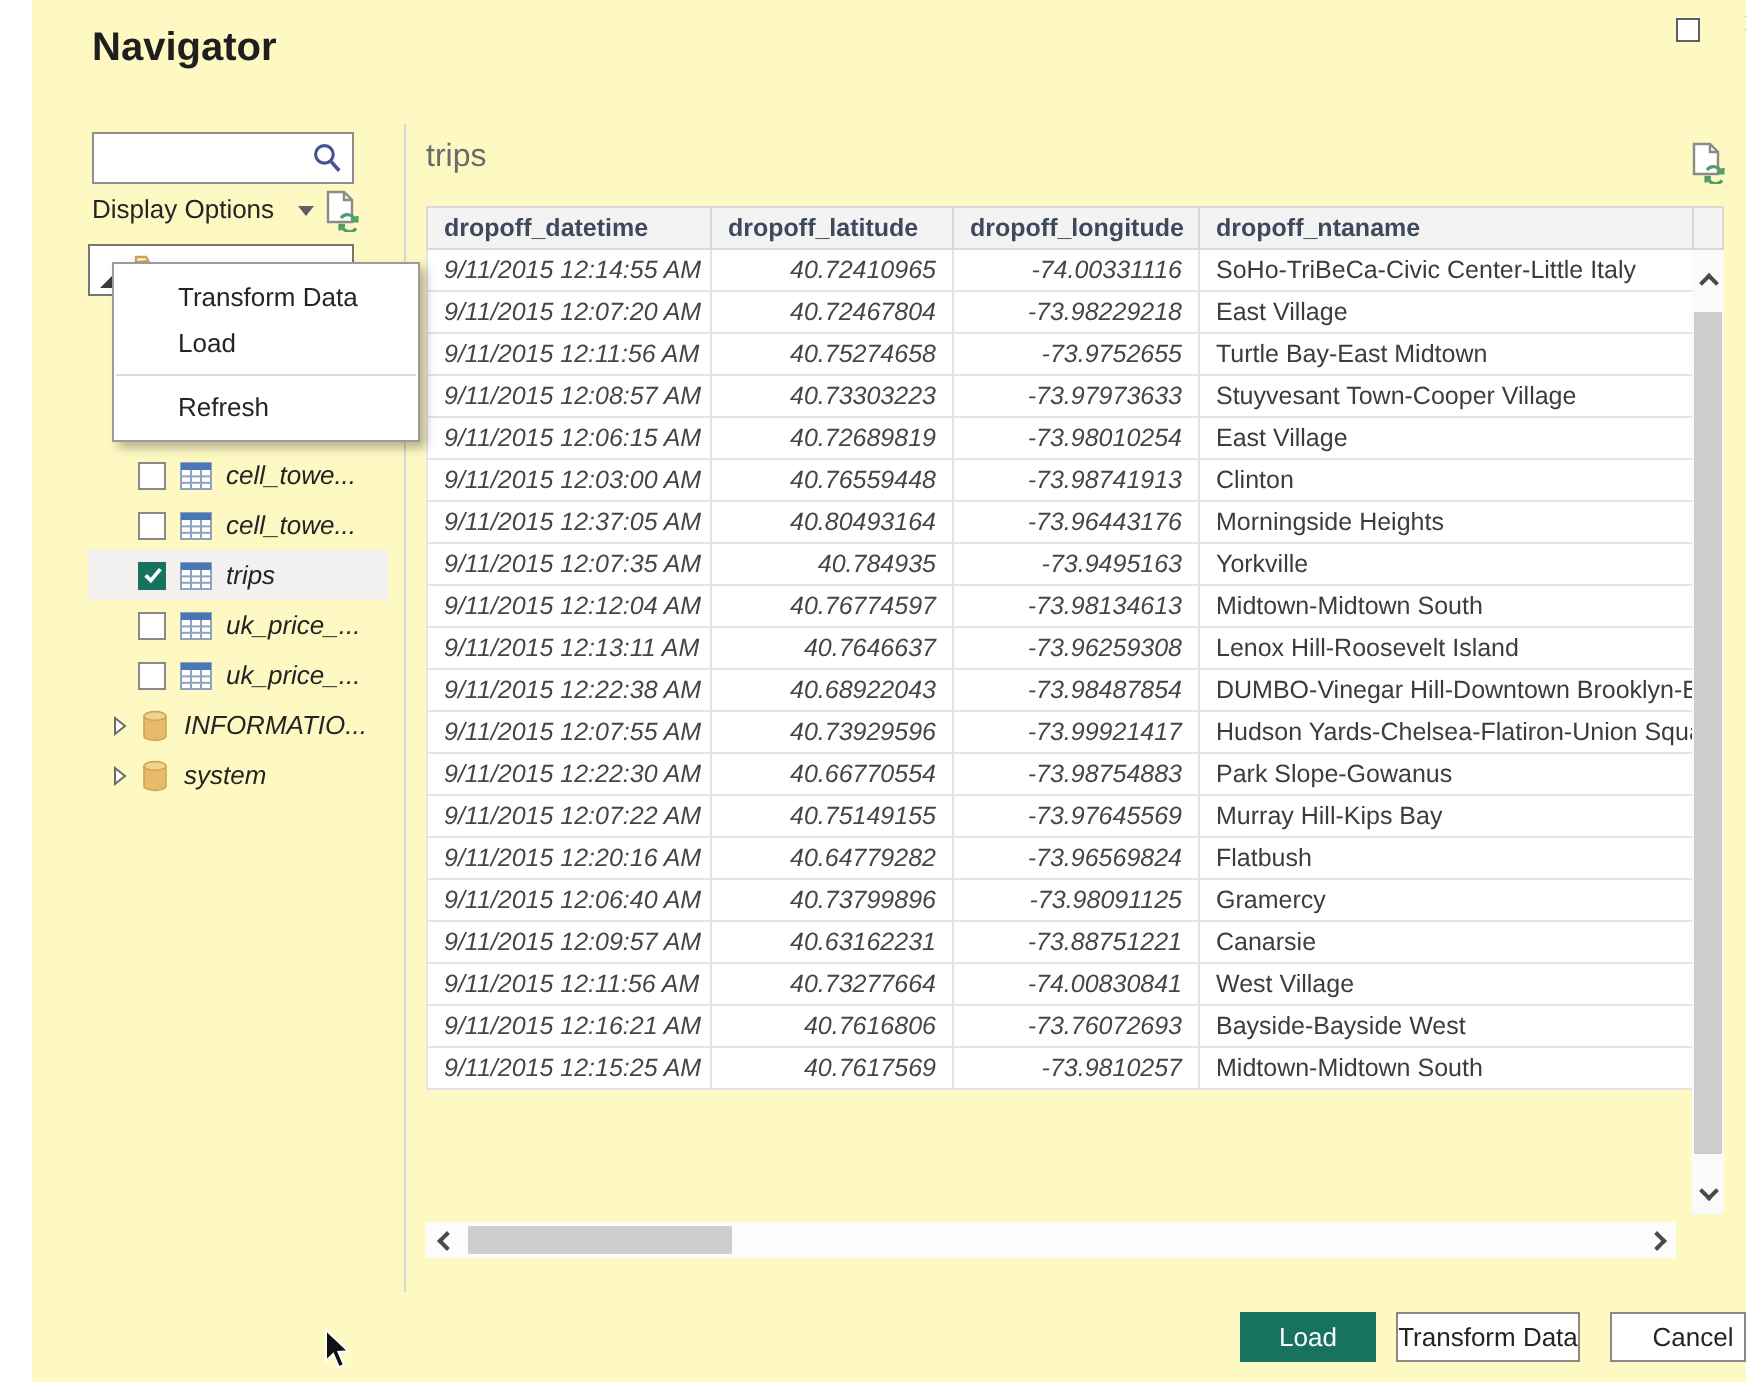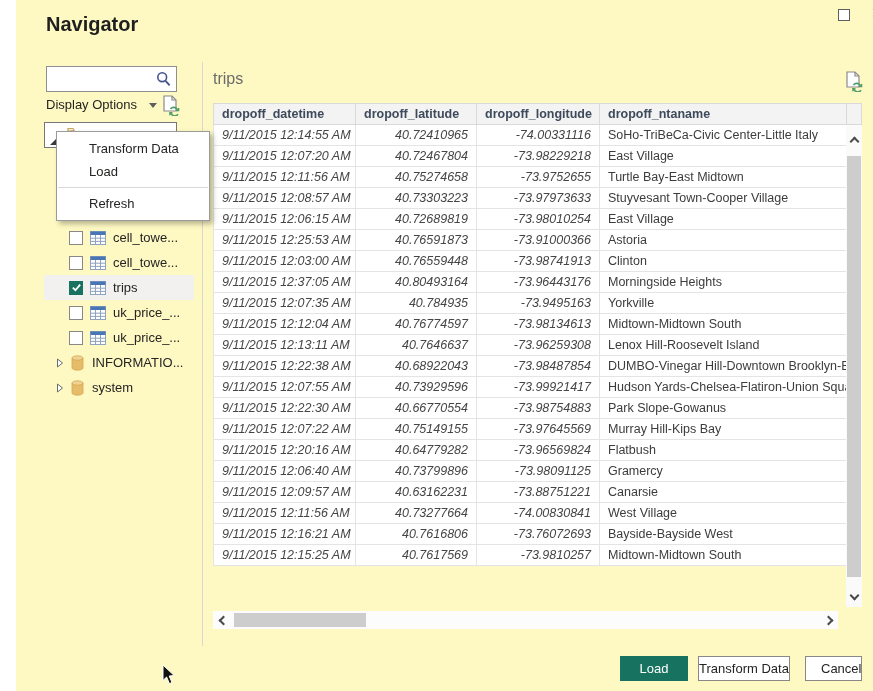--- a/index.html
+++ b/index.html
@@ -19,21 +19,21 @@
   .disp-row { position:absolute; left:30px; top:97px; width:140px; height:20px; font-size:13px; color:#252423; }
   .disp-label { cursor:pointer; display:inline-block; }
   .caret { display:inline-block; width:0; height:0; border-left:4px solid transparent; border-right:4px solid transparent; border-top:5px solid #5f5f5f; margin-left:8px; vertical-align:middle; }
   .doc-refresh-left { position:absolute; left:146px; top:95px; cursor:pointer; }
 
   .root-node { position:absolute; left:28px; top:122px; width:133px; height:26px; border:1px solid #767676; background:#fff; }
   .root-expander { position:absolute; left:4px; top:9px; }
   .root-folder { position:absolute; left:22px; top:4px; }
 
   .tree { position:absolute; left:28px; top:200px; width:150px; }
-  .tree-row { position:relative; height:25px; display:flex; align-items:center; font-size:13px; color:#252423; cursor:pointer; }
+  .tree-row { position:relative; height:25px; display:flex; align-items:center; font-size:13px; color:#252423; cursor:pointer;font-style:italic; }
   .tree-row.selected { background:#f2f1f0; }
   .tree-row .cb { width:14px; height:14px; border:1px solid #8a8886; background:#fff; margin-left:25px; margin-right:7px; flex:0 0 auto; display:flex; align-items:center; justify-content:center; }
   .tree-row .cb.checked { background:#17735F; border-color:#17735F; }
   .tree-row .ticon { flex:0 0 auto; margin-right:7px; }
   .tree-row .expander { width:10px; margin-left:11px; margin-right:6px; flex:0 0 auto; }
   .tree-row .dbicon { flex:0 0 auto; margin-right:8px; }
   .tlabel { white-space:nowrap; overflow:hidden; }
 
   .vdivider { position:absolute; left:186px; top:62px; width:1px; height:584px; background:#d6d6d6; }
 
@@ -69,21 +69,21 @@
   .vscroll .arrow-btn.top { top:6px; }
   .vscroll .arrow-btn.bottom { bottom:2px; }
   .hscroll .arrow-btn { width:20px; height:18px; }
   .hscroll .arrow-btn.lft { left:0; }
   .hscroll .arrow-btn.rgt { right:0; }
 
   
   .btn { position:absolute; top:656px; height:25px; font-size:13px; font-family:inherit; cursor:pointer; }
   .btn-load { left:604px; width:68px; background:#17735F; color:#fff; border:1px solid #17735F; }
   .btn-transform { left:682px; width:92px; background:#fff; color:#252423; border:1px solid #8a8886; }
-  .btn-cancel { left:789px; width:57px; background:#fff; color:#252423; border:1px solid #8a8886;padding-left:15px; }
+  .btn-cancel { left:789px; width:68px; background:#fff; color:#252423; border:1px solid #8a8886;padding-left:15px; }
 
   .mouse-cursor { position:absolute; left:146px; top:664px; z-index:99; }
 </style>
 </head>
 <body>
 
 <div class="dialog">
 
   <div class="win-title">Navigator</div>
   <div class="win-max"></div>
@@ -293,26 +293,20 @@
             <td class="num">-73.97973633</td>
             <td class="txt">Stuyvesant Town-Cooper Village</td>
           </tr>
           <tr>
             <td class="num">9/11/2015 12:06:15 AM</td>
             <td class="num">40.72689819</td>
             <td class="num">-73.98010254</td>
             <td class="txt">East Village</td>
           </tr>
           <tr>
-            <td class="num">9/11/2015 12:25:53 AM</td>
-            <td class="num">40.76591873</td>
-            <td class="num">-73.91000366</td>
-            <td class="txt">Astoria</td>
-          </tr>
-          <tr>
             <td class="num">9/11/2015 12:03:00 AM</td>
             <td class="num">40.76559448</td>
             <td class="num">-73.98741913</td>
             <td class="txt">Clinton</td>
           </tr>
           <tr>
             <td class="num">9/11/2015 12:37:05 AM</td>
             <td class="num">40.80493164</td>
             <td class="num">-73.96443176</td>
             <td class="txt">Morningside Heights</td>

